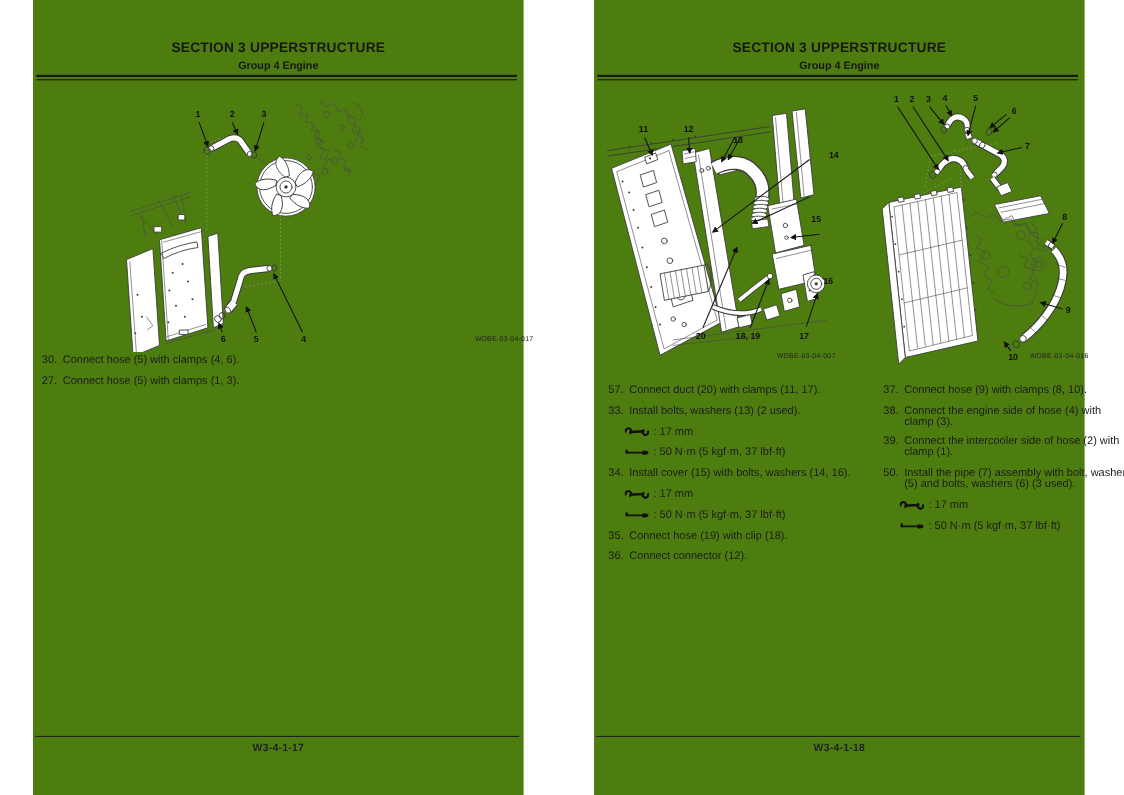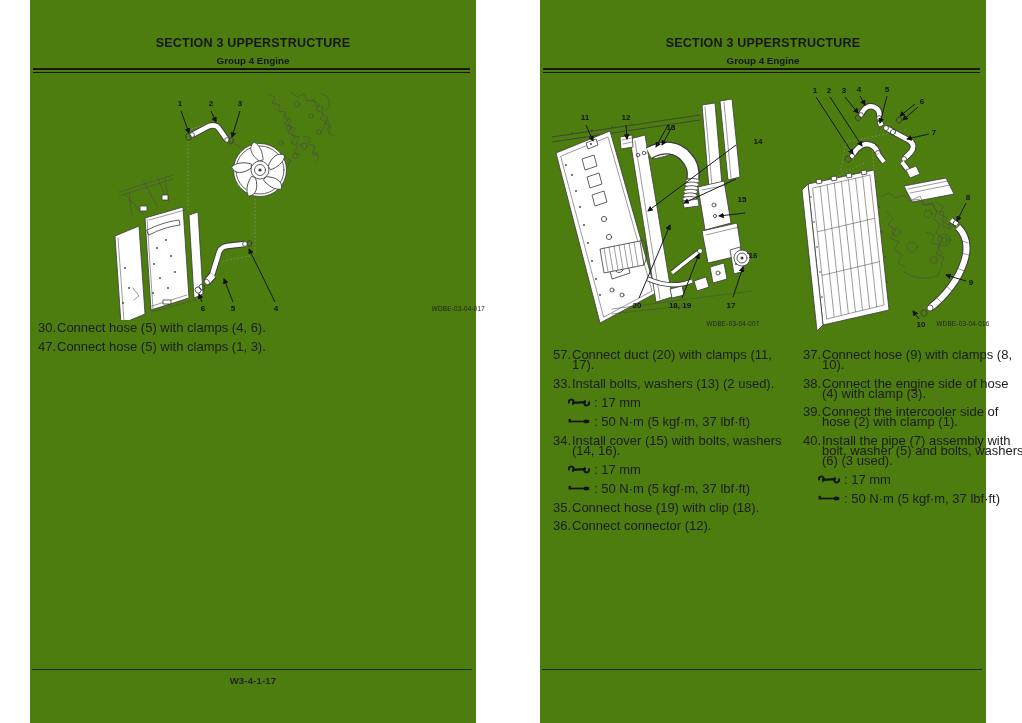--- a/index.html
+++ b/index.html
@@ -18,21 +18,21 @@
   .footer-rule{position:absolute;top:669px;left:2px;width:440px;border-top:1.2px solid #222;}
   .page-number{position:absolute;top:675px;left:0;width:100%;text-align:center;
                font-size:9.5px;font-weight:bold;color:#222;letter-spacing:0.2px;}
 
   .figure{position:absolute;}
   .figure svg{position:absolute;left:0;top:0;}
   .callout{position:absolute;transform:translate(-50%,-50%);font-size:8px;font-weight:bold;
            color:#111;white-space:nowrap;line-height:1;}
   .fig-code{position:absolute;font-size:6.3px;color:#222;letter-spacing:0.25px;white-space:nowrap;}
 
-  .steps{position:absolute;font-size:13px;line-height:10px;color:#1c1c1c;}
+  .steps{position:absolute;font-size:10px;line-height:10px;color:#1c1c1c;}
   .step-row{display:flex;margin-bottom:8.5px;}
   .step-num{flex:0 0 19px;}
   .step-text{flex:1;}
   .spec-row{display:flex;align-items:center;margin:9px 0 9px 15px;}
   .spec-icon{flex:0 0 22px;margin-right:4px;}
   .spec-text{white-space:nowrap;text-align:right;}
 
   
   .ln{fill:none;stroke:#3b3b3b;stroke-width:0.8;stroke-linejoin:round;stroke-linecap:round;}
   .lnf{fill:#fff;stroke:#3b3b3b;stroke-width:0.8;stroke-linejoin:round;}
@@ -160,21 +160,21 @@
         </div>
       <div class="fig-code" style="left:300px;top:217px;width:80px;text-align:right;">WDBE-03-04-017</div>
     </div>
 
     <div class="steps" style="left:8px;top:323px;width:432px;">
         <div class="step-row">
           <span class="step-num">30.</span>
           <span class="step-text">Connect hose (5) with clamps (4, 6).</span>
         </div>
         <div class="step-row">
-          <span class="step-num">47.</span>
+          <span class="step-num">27.</span>
           <span class="step-text">Connect hose (5) with clamps (1, 3).</span>
         </div>
       </div>
 
     <div class="footer-rule"></div>
     <div class="page-number">W3-4-1-17</div>
   </div>
 
   <div class="page" id="page-right">
     <div class="section-title">SECTION 3 UPPERSTRUCTURE</div>
@@ -466,21 +466,21 @@
         </div>
         <div class="step-row">
           <span class="step-num">38.</span>
           <span class="step-text">Connect the engine side of hose (4) with clamp (3).</span>
         </div>
         <div class="step-row">
           <span class="step-num">39.</span>
           <span class="step-text">Connect the intercooler side of hose (2) with clamp (1).</span>
         </div>
         <div class="step-row">
-          <span class="step-num">40.</span>
+          <span class="step-num">50.</span>
           <span class="step-text">Install the pipe (7) assembly with bolt, washer (5) and bolts, washers (6) (3 used).</span>
         </div>
         <div class="spec-row">
           <svg class="spec-icon" width="22" height="9" viewBox="0 0 22 9">
     <line x1="4.2" y1="4.8" x2="17.8" y2="4.1" stroke="#111" stroke-width="2.3"></line>
     <circle cx="3.3" cy="4" r="2.5" fill="none" stroke="#111" stroke-width="1.9" stroke-dasharray="11.8 3.9" transform="rotate(150 3.3 4)"></circle>
     <circle cx="18.7" cy="4.9" r="2.5" fill="none" stroke="#111" stroke-width="1.9" stroke-dasharray="11.8 3.9" transform="rotate(-35 18.7 4.9)"></circle>
   </svg>
           <span class="spec-text">: 17 mm</span>
         </div>
@@ -488,14 +488,15 @@
           <svg class="spec-icon" width="22" height="9" viewBox="0 0 22 9">
     <rect x="0.6" y="1.9" width="2.3" height="3.5" fill="#111"></rect>
     <rect x="2.4" y="3.7" width="12" height="1.6" fill="#111"></rect>
     <polygon points="13.6,4.5 17.4,2.5 21.3,3.2 21.3,5.8 17.4,6.6" fill="#111"></polygon>
   </svg>
           <span class="spec-text">: 50 N·m (5 kgf·m, 37 lbf·ft)</span>
         </div>
       </div>
 
     <div class="footer-rule"></div>
+    <div class="page-number">W3-4-1-18</div>
   </div>
 </div>
 
 </body></html>

